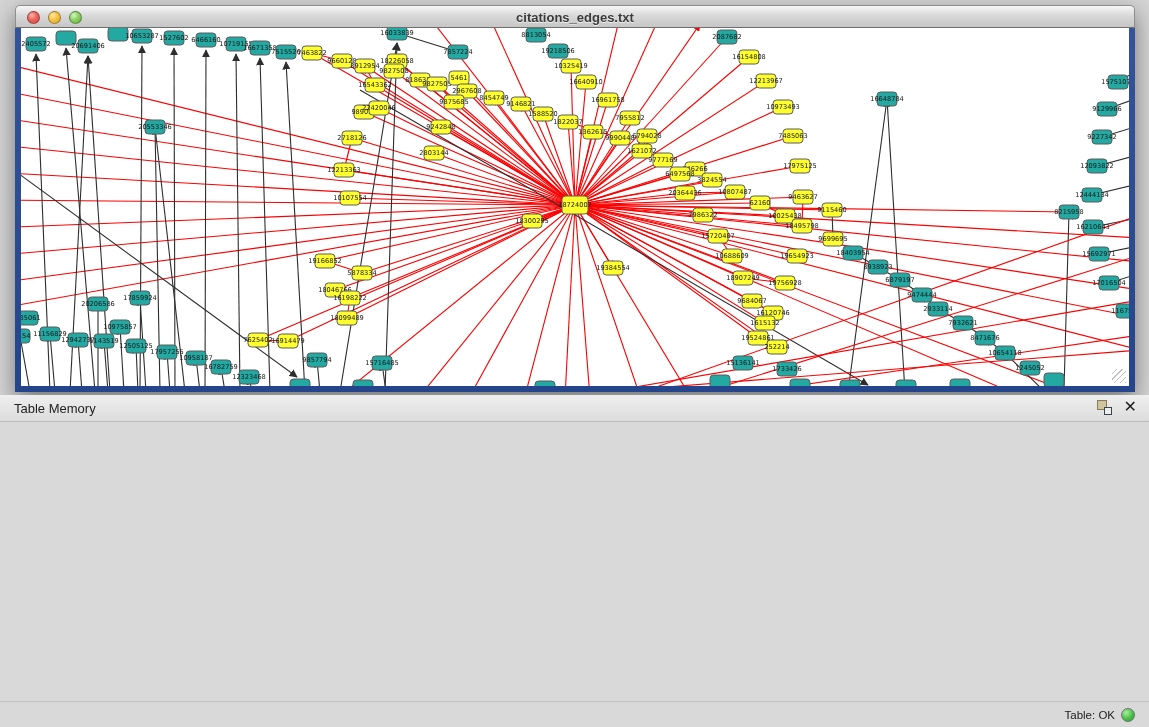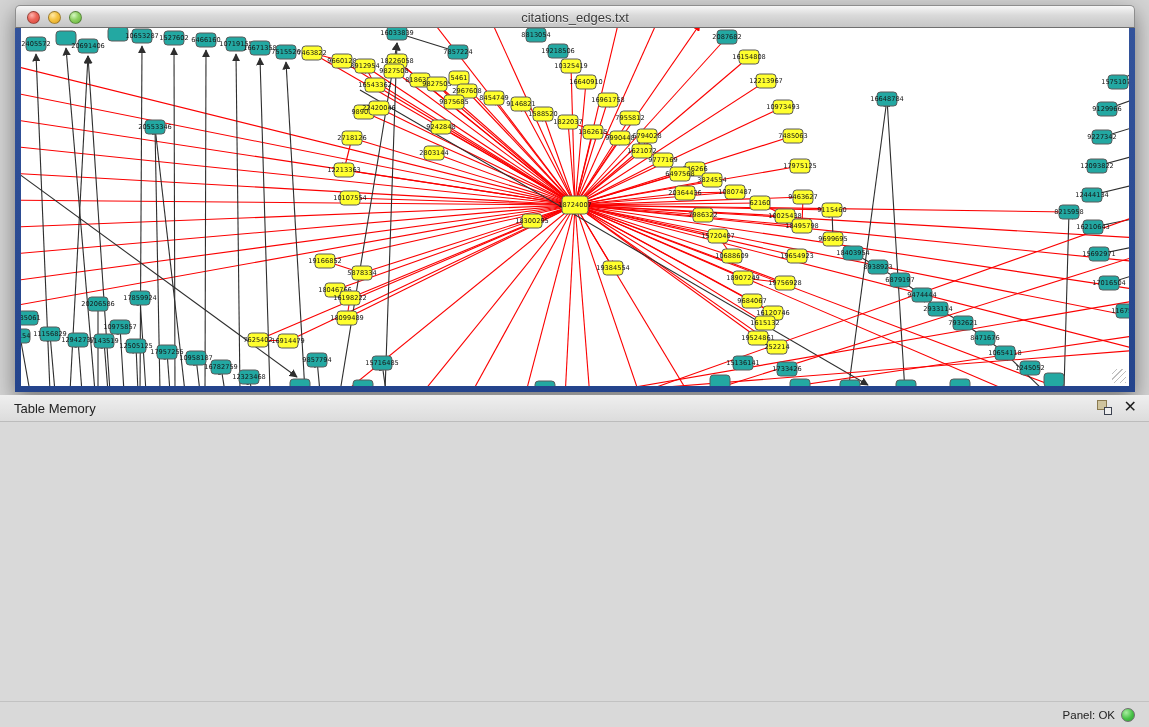--- a/index.html
+++ b/index.html
@@ -9,21 +9,21 @@
   
   .net-window { position:absolute; left:15px; top:5px; width:1120px; height:387px;
     border-radius:5px 5px 0 0; box-shadow:0 8px 22px rgba(0,0,0,.45); }
   .titlebar { height:23px; border-radius:5px 5px 0 0; border:1px solid #8e8e8e; border-bottom:1px solid #6f6f6f;
     background:linear-gradient(#f7f7f7,#d9d9d9 45%,#c6c6c6); position:relative; }
   .lights { position:absolute; left:11px; top:5px; display:flex; gap:8px; }
   .light { width:13px; height:13px; border-radius:50%; border:1px solid rgba(0,0,0,.35); }
   .light.red { background:radial-gradient(circle at 35% 30%,#ffb3ac,#ec6559 45%,#d5463a); }
   .light.yel { background:radial-gradient(circle at 35% 30%,#ffe9a8,#f5c443 45%,#dfa123); }
   .light.grn { background:radial-gradient(circle at 35% 30%,#d4f7c1,#8fd163 45%,#62b23a); }
-  .title-text { position:absolute; left:0; right:0; top:4px; text-align:center; font-size:13px; color:#3a3a3a; font-weight:normal; text-shadow:0 1px 0 rgba(255,255,255,.7); }
+  .title-text { position:absolute; left:0; right:0; top:4px; text-align:center; font-size:13px; color:#3a3a3a; font-weight:bold; text-shadow:0 1px 0 rgba(255,255,255,.7); }
   .win-body { height:364px; background:linear-gradient(#33539b,#24448c); padding:0 6px 6px 6px; }
   .net-canvas { width:1108px; height:358px; background:#ffffff; position:relative; overflow:hidden; }
   .net-canvas svg { display:block; }
   .resize-grip { position:absolute; right:3px; bottom:3px; width:14px; height:14px; opacity:.55;
     background:repeating-linear-gradient(135deg,transparent 0 3px,#8a8a8a 3px 4px); }
 
   
   .split-handle { position:absolute; left:568px; top:396px; width:14px; height:5px; display:flex; gap:2px; justify-content:center; }
   .split-handle i { width:3px; height:3px; background:#9a9a9a; border-radius:50%; }
 
@@ -772,17 +772,17 @@
       <span class="float-ico">
           <span class="sq1"></span>
           <span class="sq2"></span>
         </span>
       <span class="close-x">✕</span>
     </span>
   </div>
 
   <div class="status-strip">
     <span class="mem">
-      <span class="mem-label">Panel: OK</span>
+      <span class="mem-label">Table: OK</span>
       <span class="mem-dot"></span>
     </span>
   </div>
 </div>
 
 </body></html>

